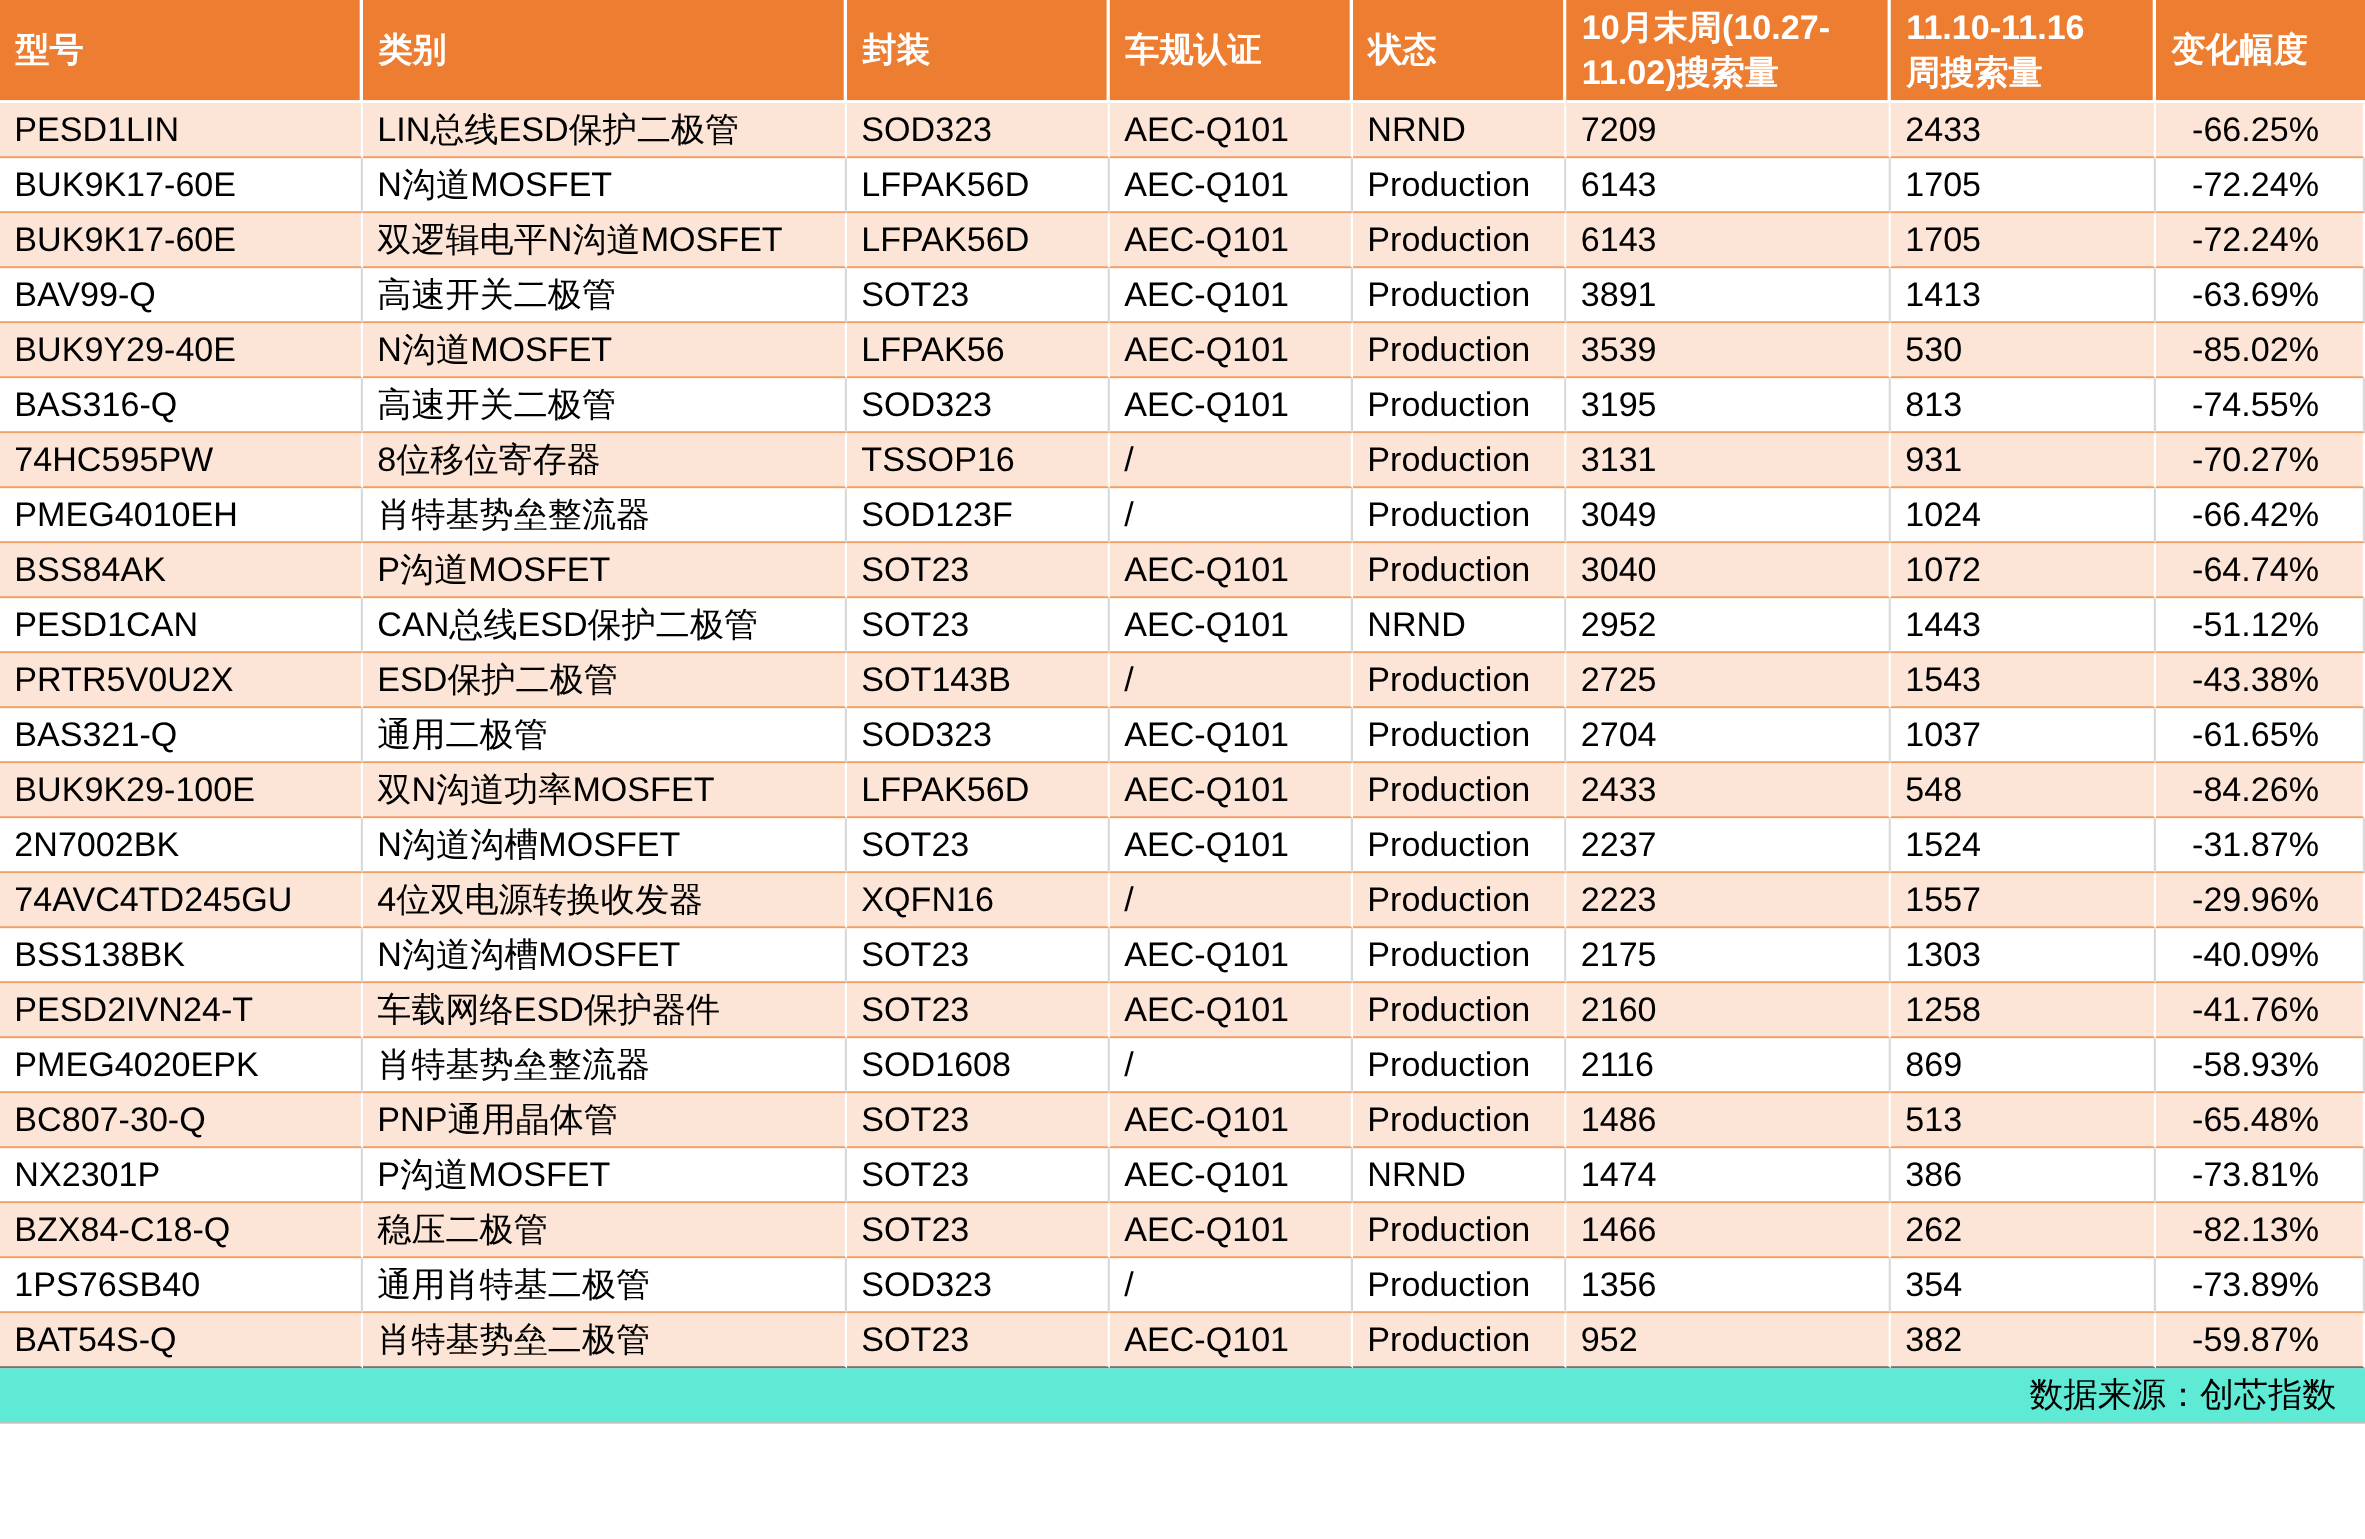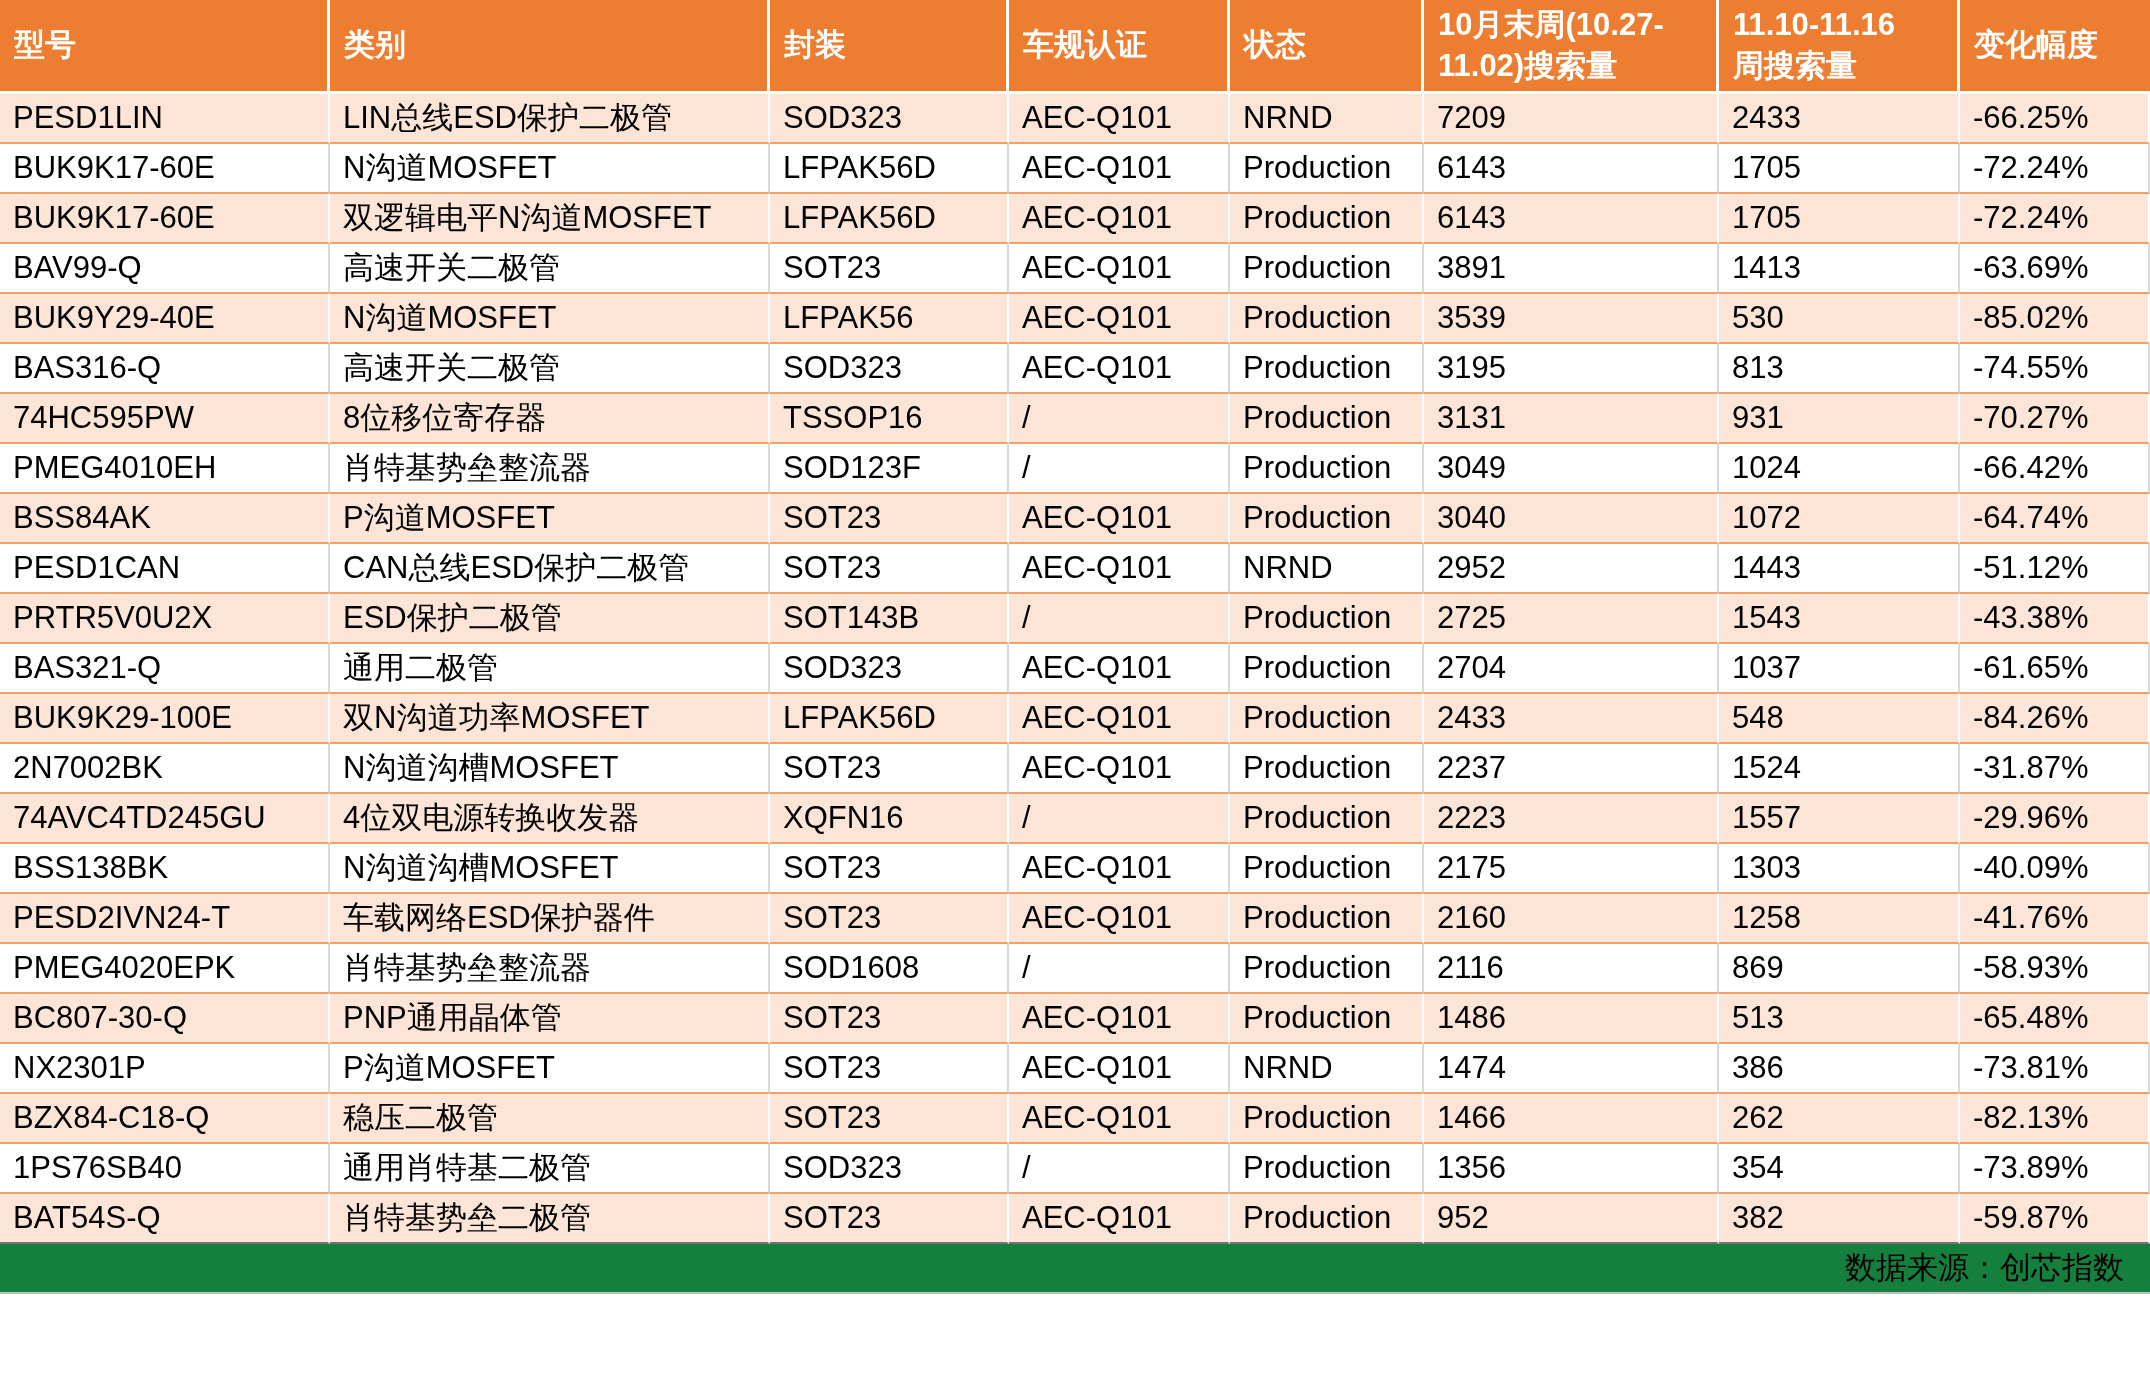--- a/index.html
+++ b/index.html
@@ -43,24 +43,24 @@
     padding: 0 6px 0 13px;
     height: 48px;
     border-bottom: 2px solid #F1A168;
     overflow: hidden;
     white-space: nowrap;
   }
   tbody tr:nth-child(odd) td { background: #FCE4D6; border-right: 2px solid #ffffff; }
   tbody tr:nth-child(even) td { background: #ffffff; border-right: 2px solid #D9D9D9; }
   tbody td:last-child { border-right: none; }
   tbody tr:last-child td { border-bottom: 2px solid #737373; }
-  td.align-right { text-align: left; padding-right: 20px; }
+  td.align-right { text-align: center; padding-right: 20px; }
   
   tfoot td {
-    background: #15803d;
+    background: #5eead4;
     font-size: 31px;
     color: #000000;
     text-align: right;
     vertical-align: middle;
     padding: 0 26px 0 13px;
     height: 48px;
     border-bottom: 2px solid #BFBFBF;
   }
 </style>
 </head>

